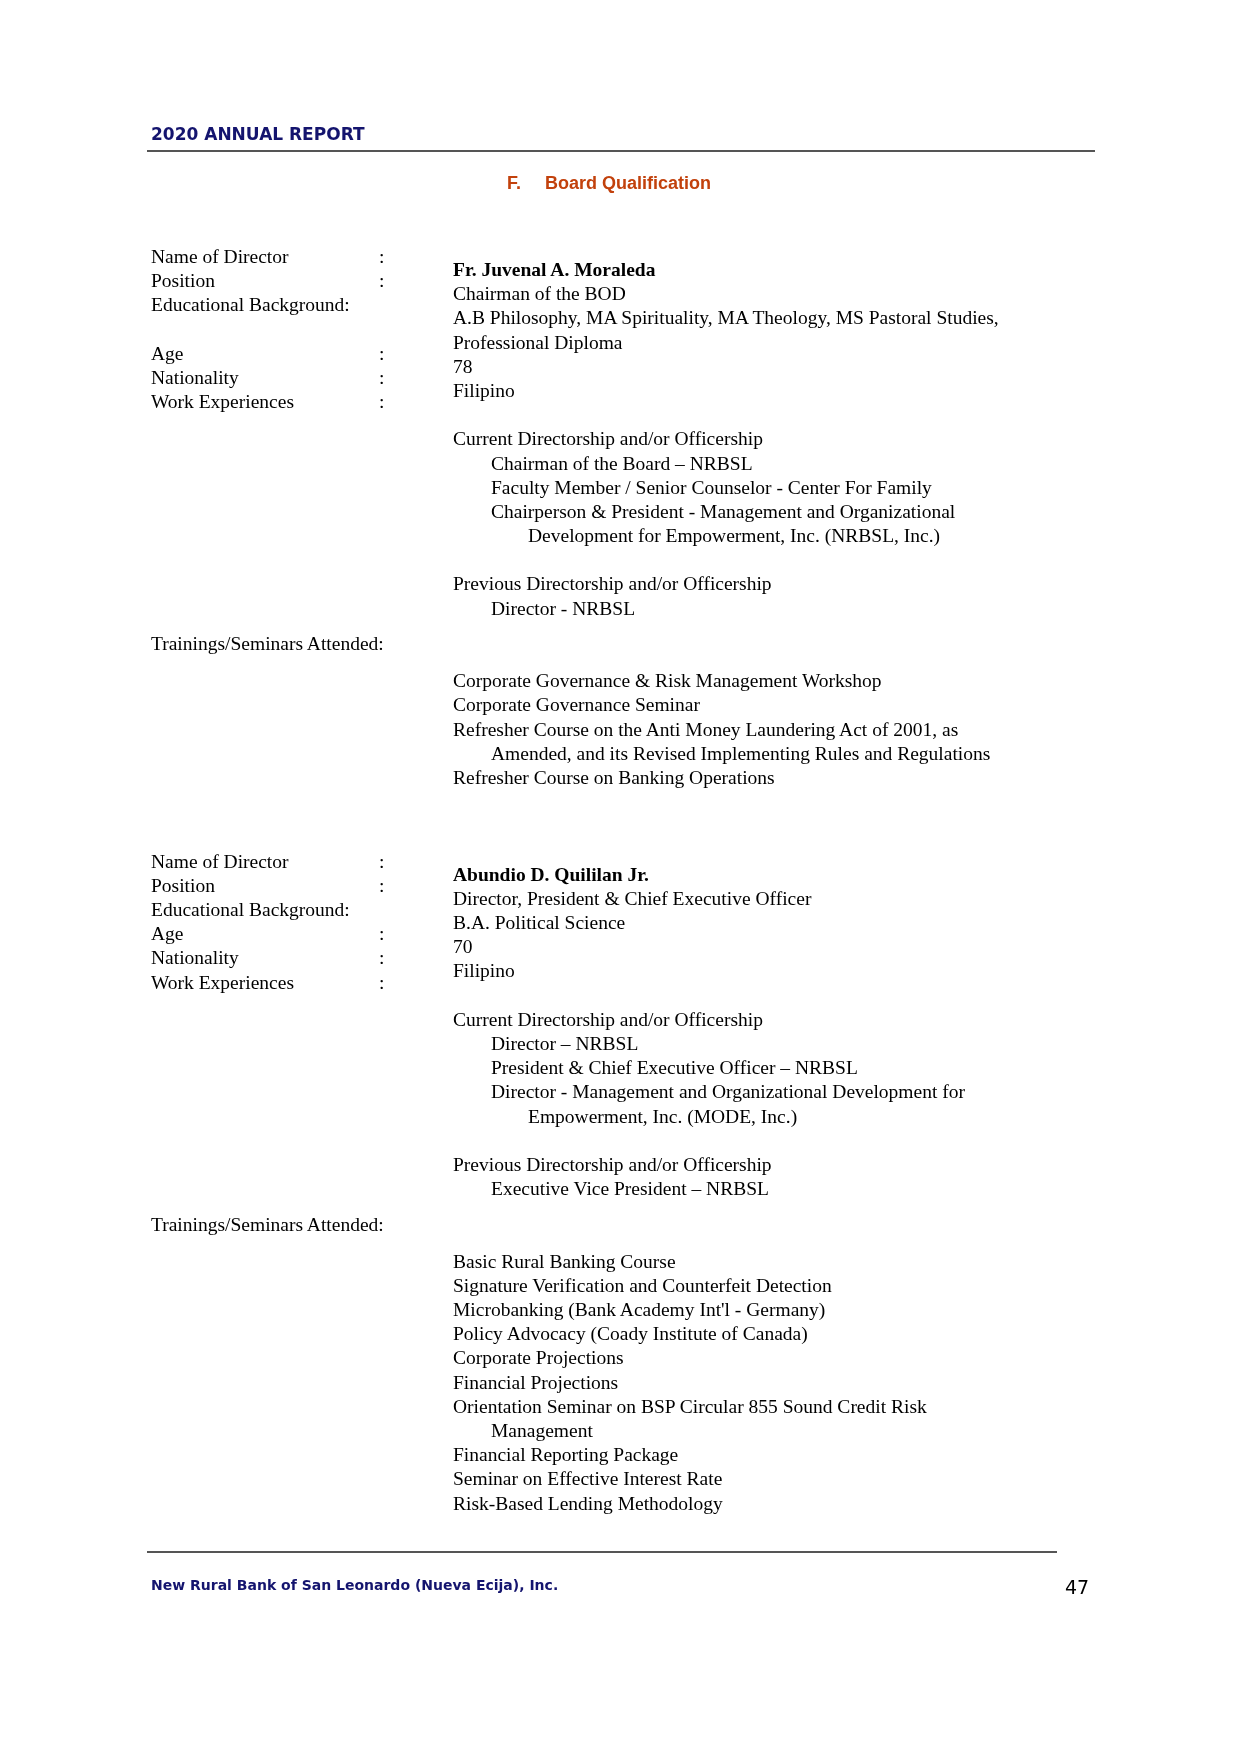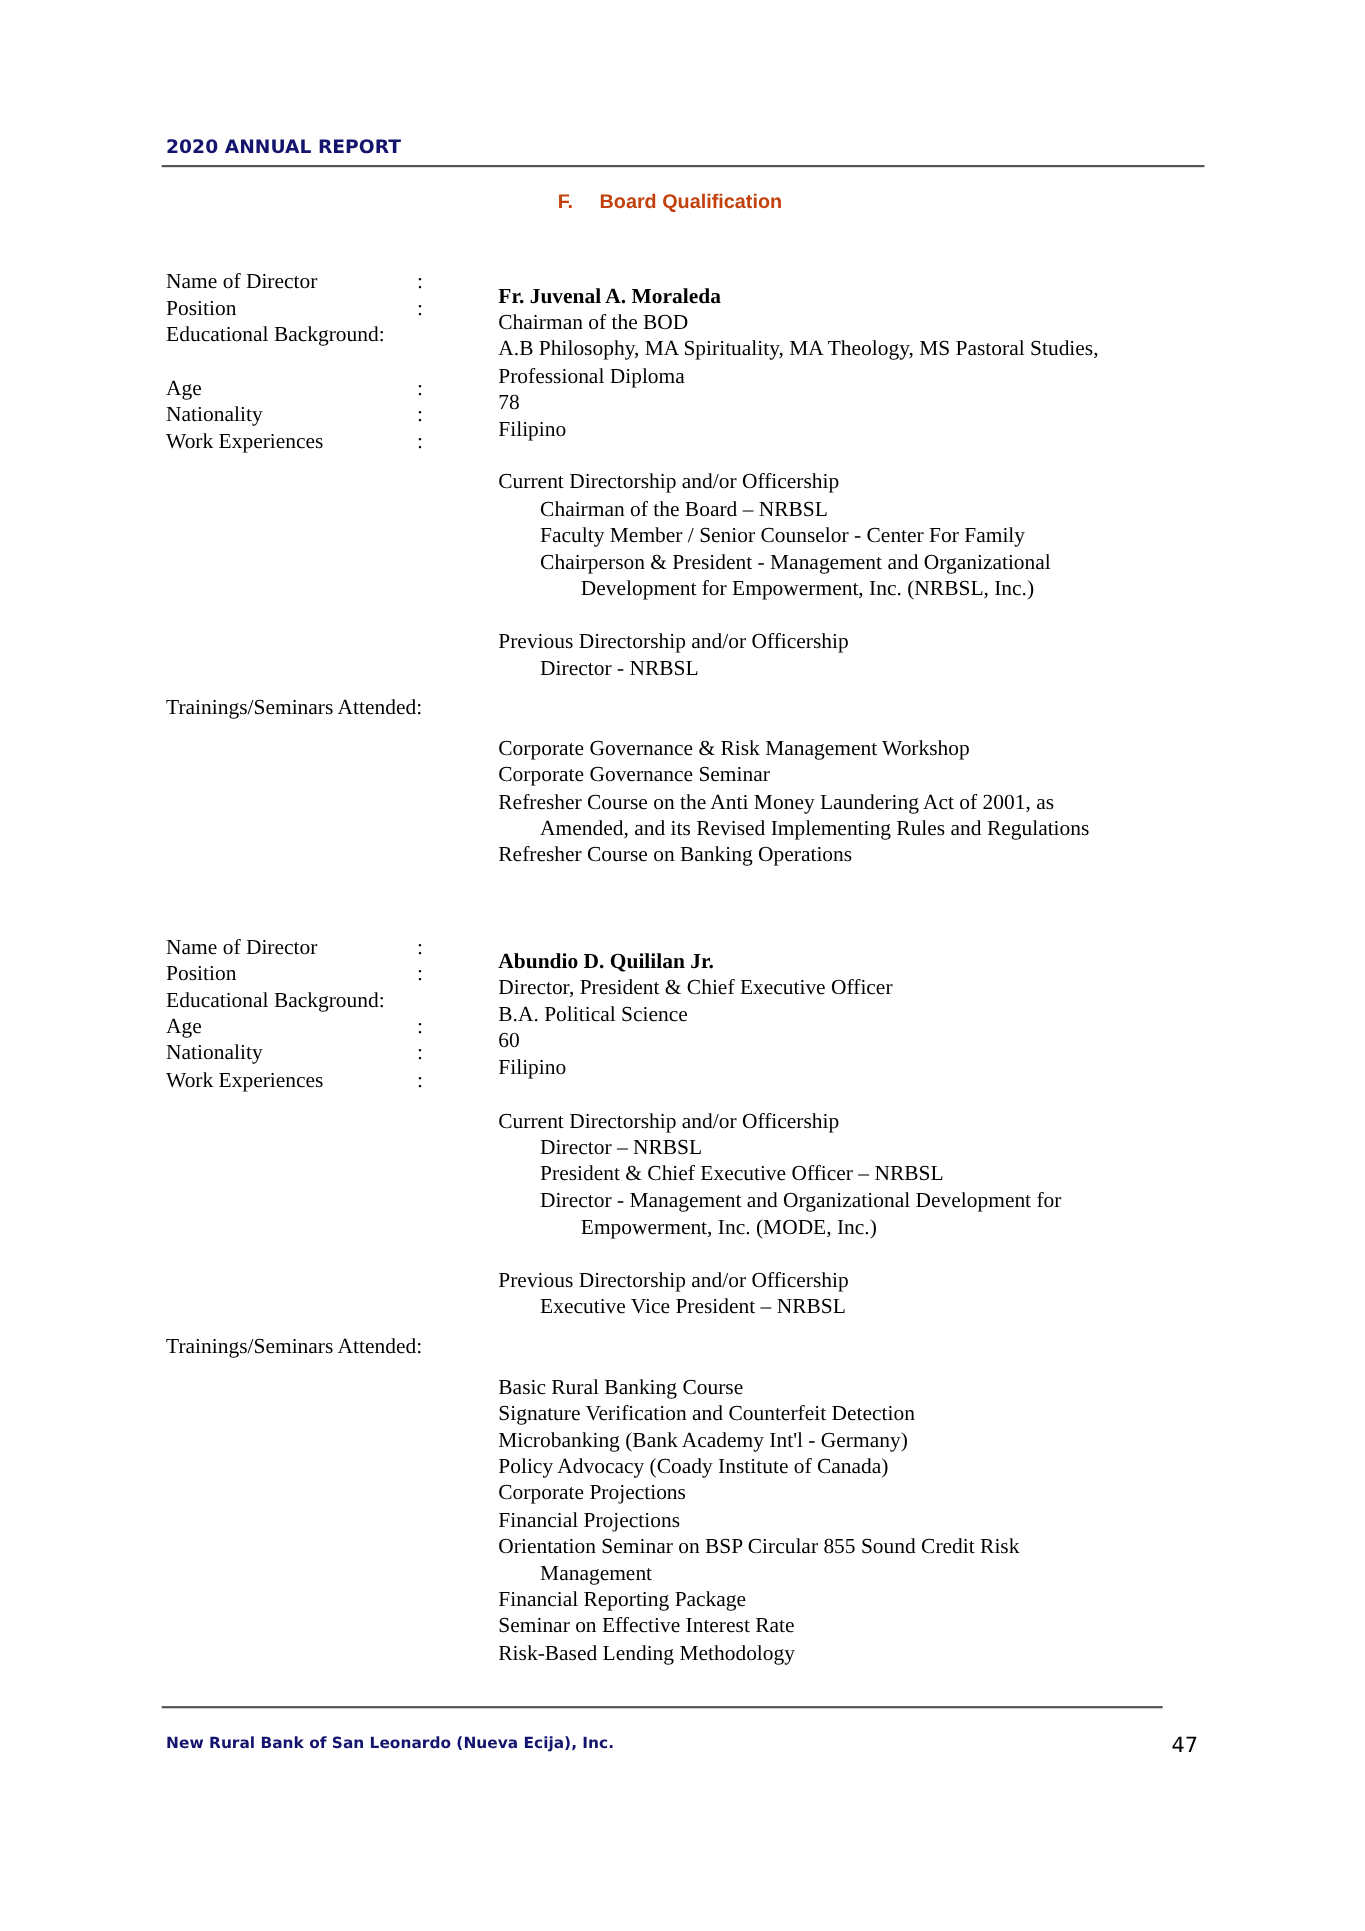--- a/index.html
+++ b/index.html
@@ -138,21 +138,21 @@
         <span class="colon">:</span>
         <span class="val">Director, President &amp; Chief Executive Officer</span>
       </div>
       <div class="row">
         <span class="lbl">Educational Background:</span>
         <span class="val">B.A. Political Science</span>
       </div>
       <div class="row">
         <span class="lbl">Age</span>
         <span class="colon">:</span>
-        <span class="val">60</span>
+        <span class="val">70</span>
       </div>
       <div class="row">
         <span class="lbl">Nationality</span>
         <span class="colon">:</span>
         <span class="val">Filipino</span>
       </div>
       <div class="row">
         <span class="lbl">Work Experiences</span>
         <span class="colon">:</span>
       </div>

